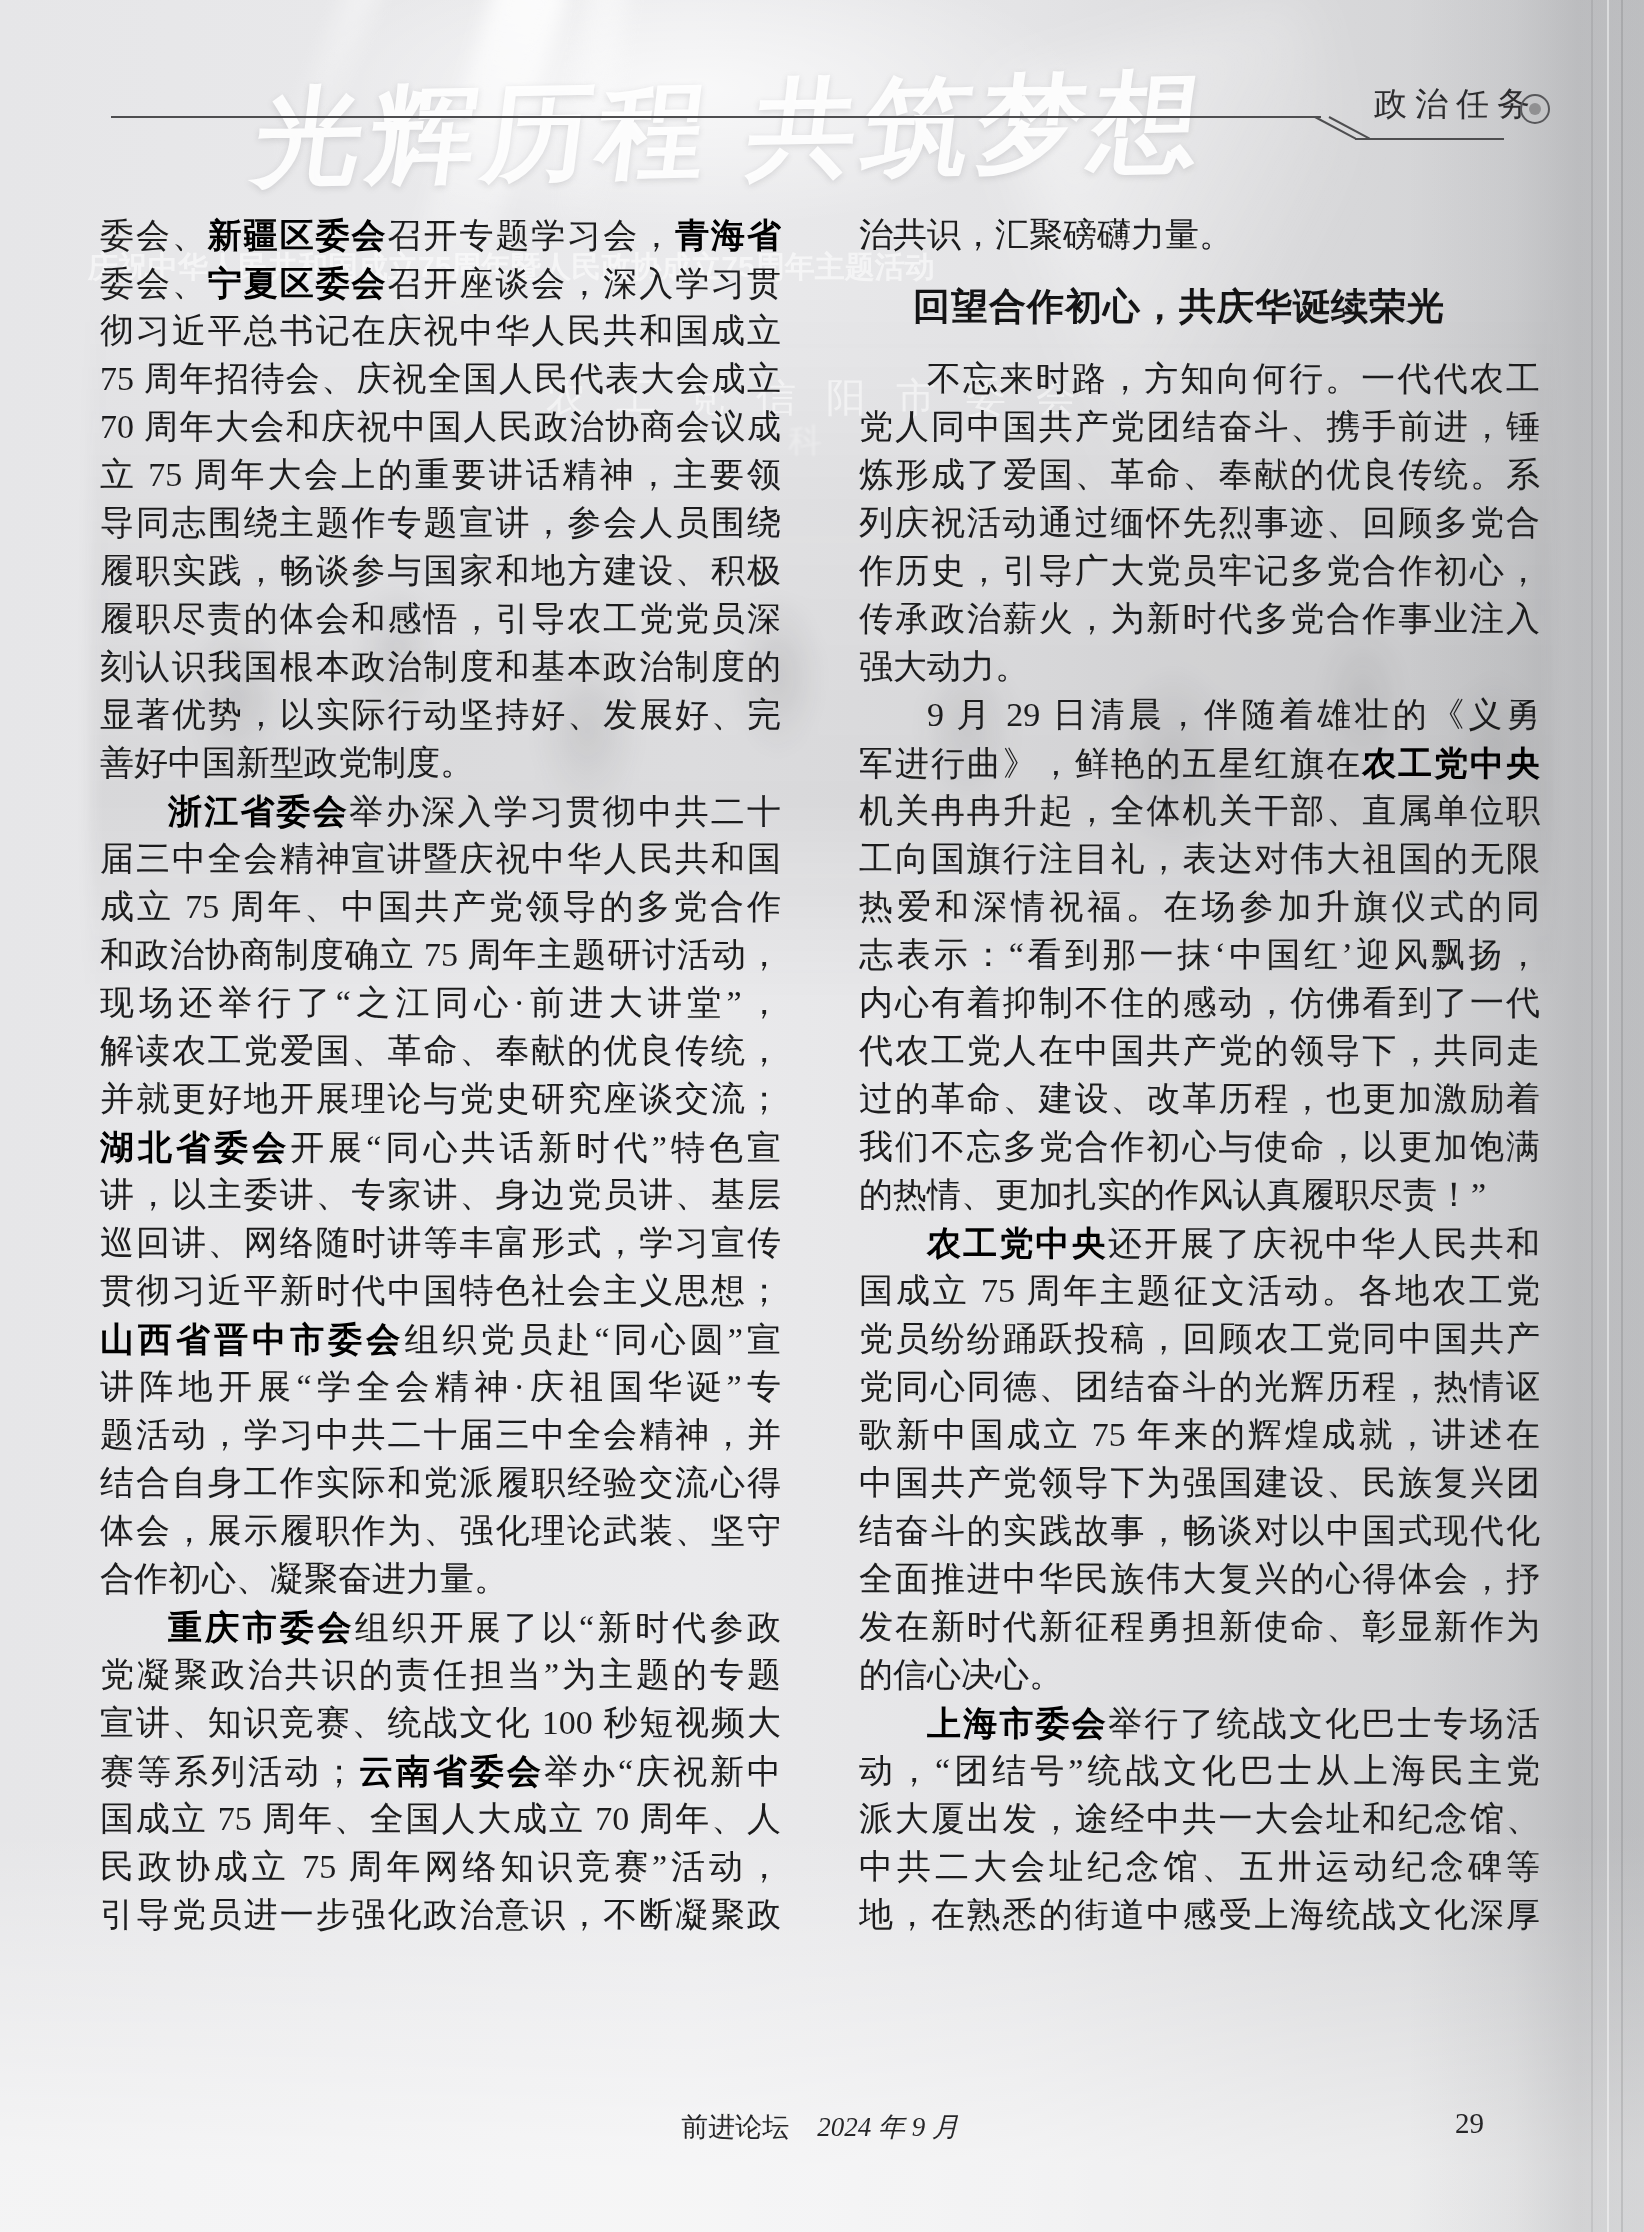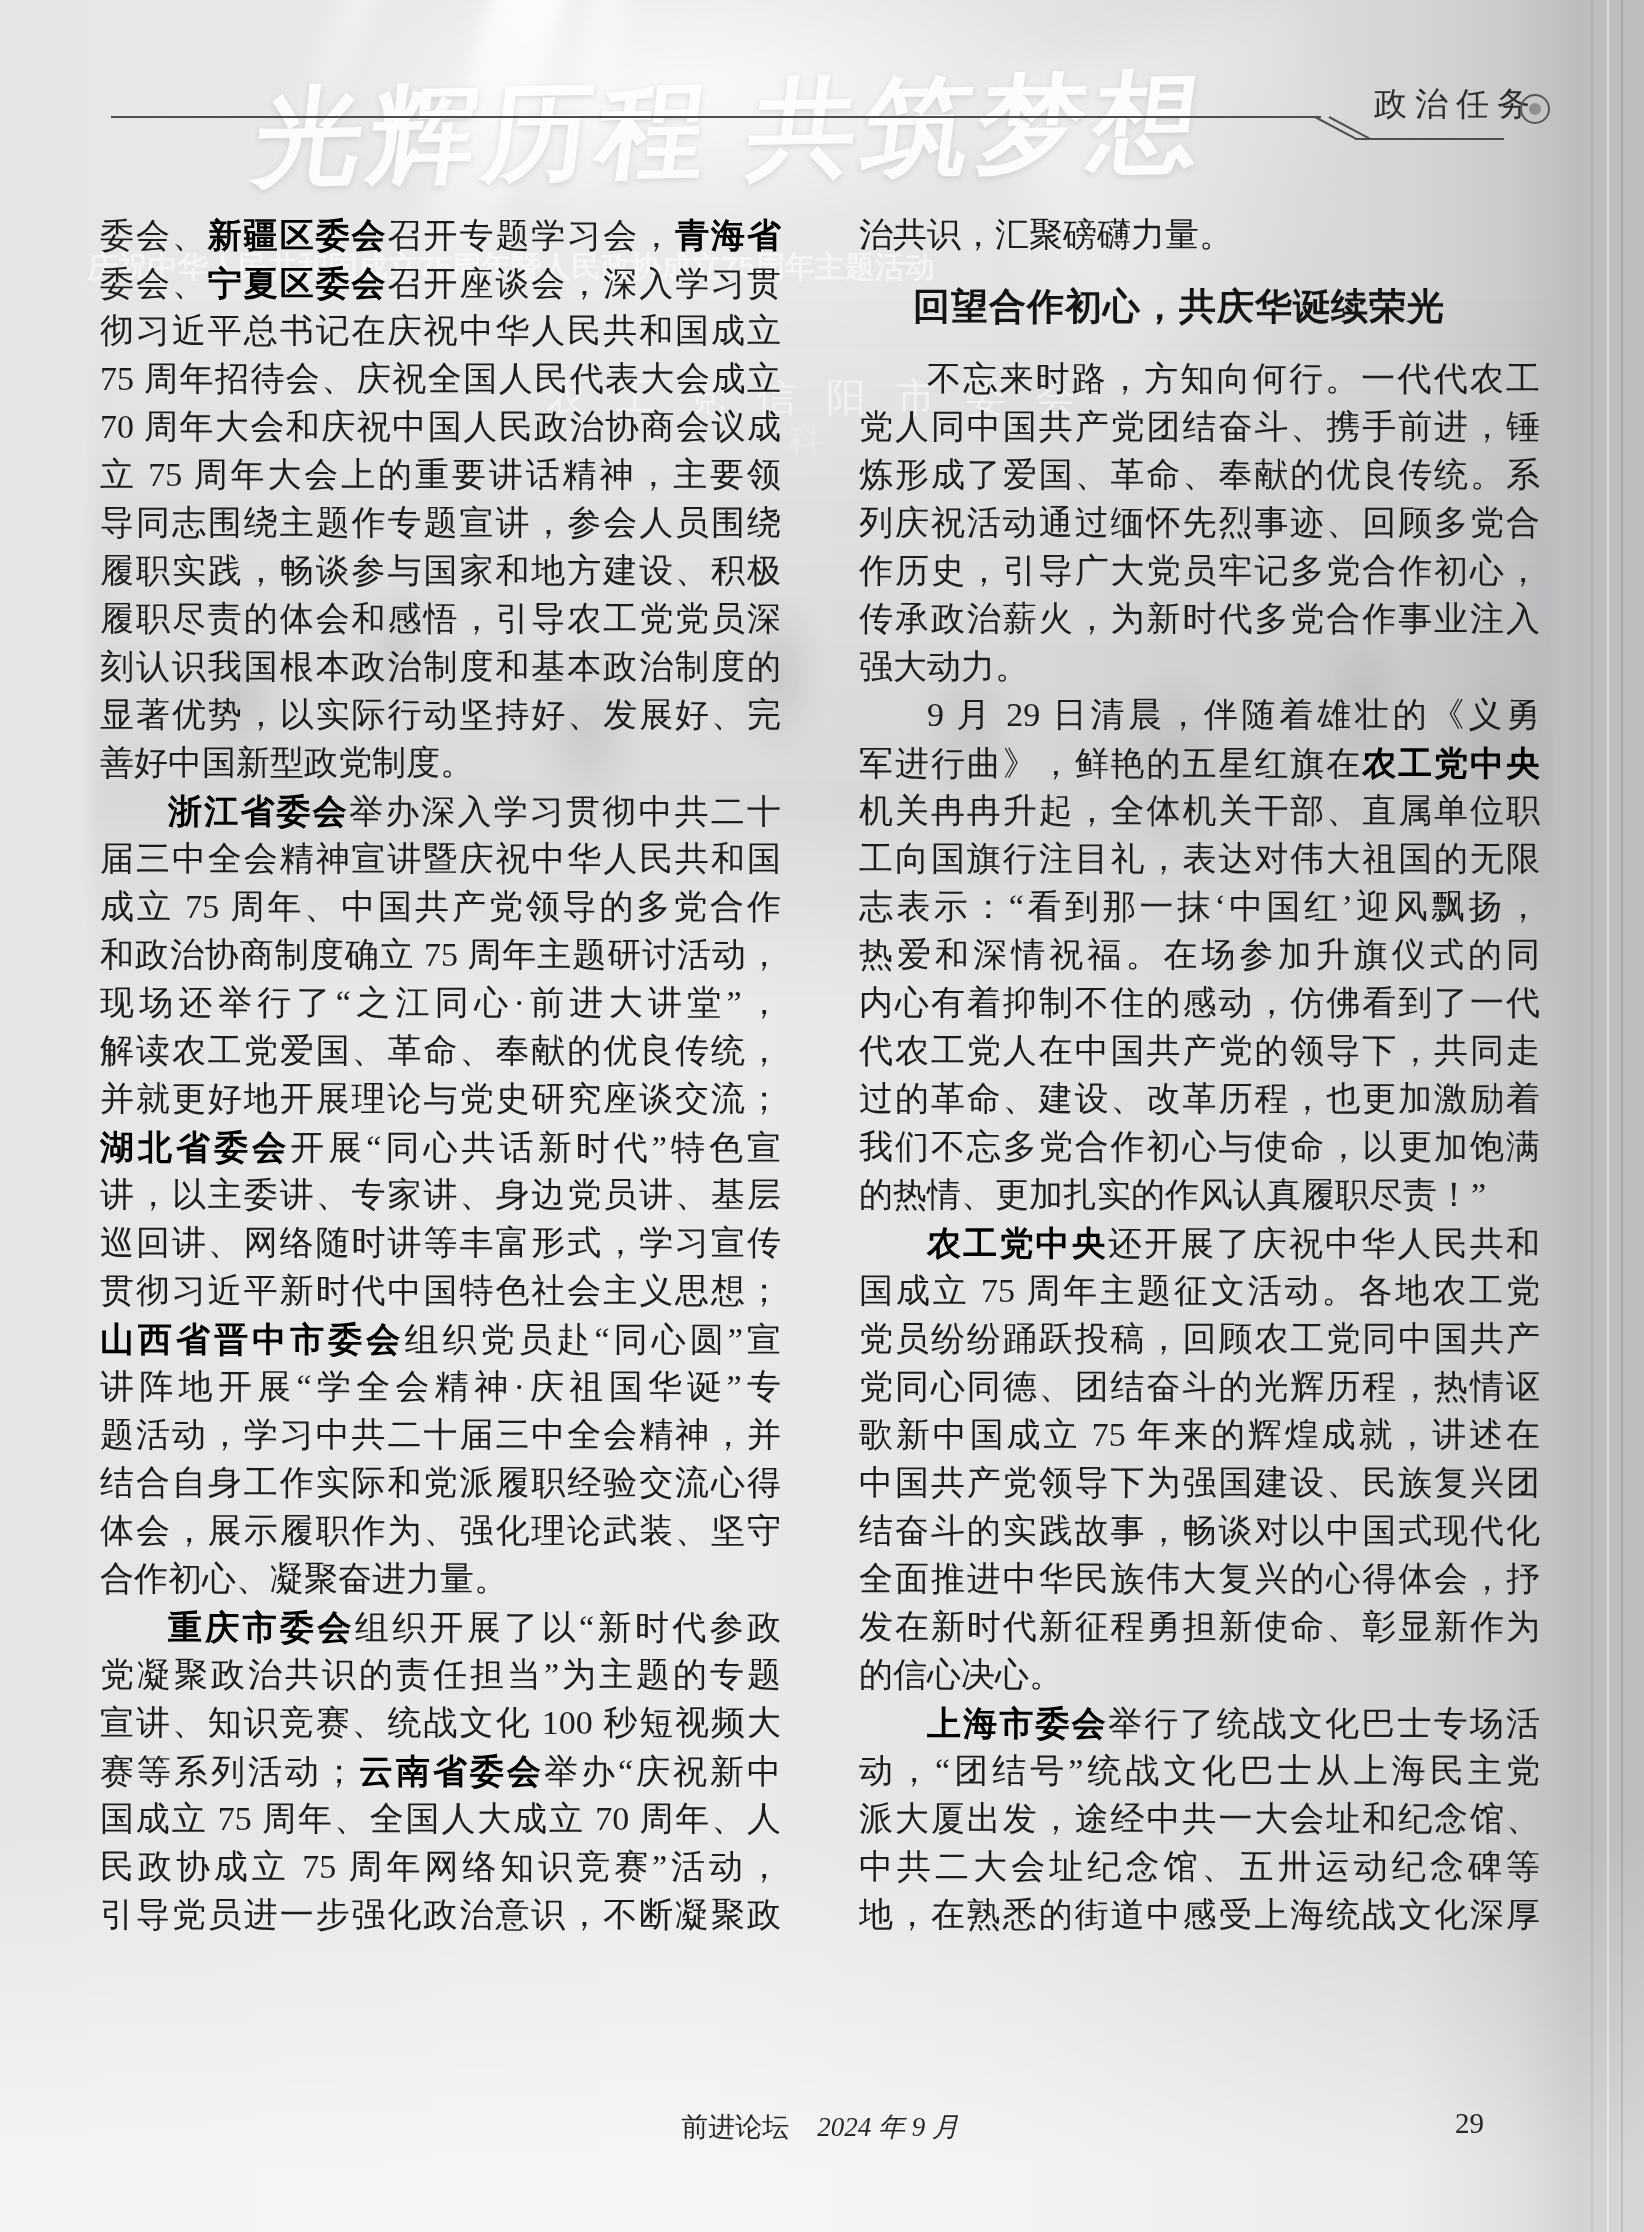--- a/index.html
+++ b/index.html
@@ -149,22 +149,22 @@
         <div class="line"><span>党人同中国共产党团结奋斗、携手前进，锤</span></div>
         <div class="line"><span>炼形成了爱国、革命、奉献的优良传统。系</span></div>
         <div class="line"><span>列庆祝活动通过缅怀先烈事迹、回顾多党合</span></div>
         <div class="line"><span>作历史，引导广大党员牢记多党合作初心，</span></div>
         <div class="line"><span>传承政治薪火，为新时代多党合作事业注入</span></div>
         <div class="line para-end"><span>强大动力。</span></div>
         <div class="line indent"><span>9 月 29 日清晨，伴随着雄壮的《义勇</span></div>
         <div class="line"><span>军进行曲》，鲜艳的五星红旗在</span><span class="em">农工党中央</span></div>
         <div class="line"><span>机关冉冉升起，全体机关干部、直属单位职</span></div>
         <div class="line"><span>工向国旗行注目礼，表达对伟大祖国的无限</span></div>
+        <div class="line"><span>热爱和深情祝福。在场参加升旗仪式的同</span></div>
         <div class="line"><span>志表示：“看到那一抹‘中国红’迎风飘扬，</span></div>
-        <div class="line"><span>热爱和深情祝福。在场参加升旗仪式的同</span></div>
         <div class="line"><span>内心有着抑制不住的感动，仿佛看到了一代</span></div>
         <div class="line"><span>代农工党人在中国共产党的领导下，共同走</span></div>
         <div class="line"><span>过的革命、建设、改革历程，也更加激励着</span></div>
         <div class="line"><span>我们不忘多党合作初心与使命，以更加饱满</span></div>
         <div class="line para-end"><span>的热情、更加扎实的作风认真履职尽责！”</span></div>
         <div class="line indent"><span class="em">农工党中央</span><span>还开展了庆祝中华人民共和</span></div>
         <div class="line"><span>国成立 75 周年主题征文活动。各地农工党</span></div>
         <div class="line"><span>党员纷纷踊跃投稿，回顾农工党同中国共产</span></div>
         <div class="line"><span>党同心同德、团结奋斗的光辉历程，热情讴</span></div>
         <div class="line"><span>歌新中国成立 75 年来的辉煌成就，讲述在</span></div>

